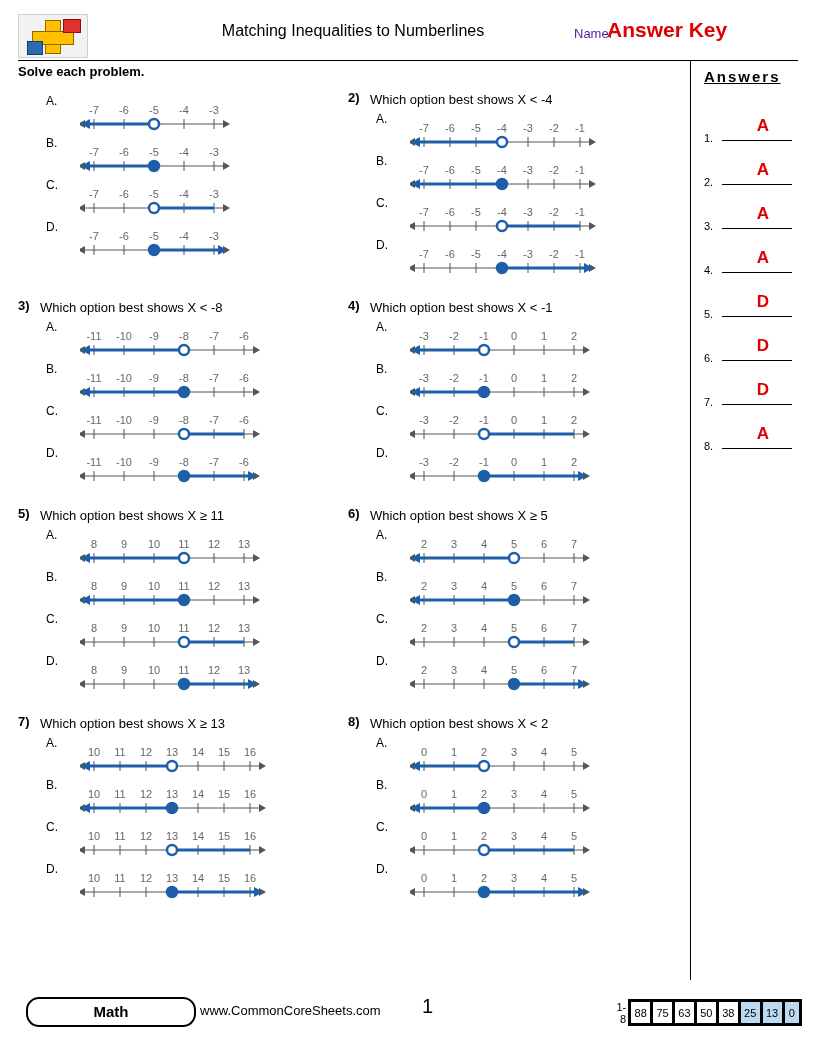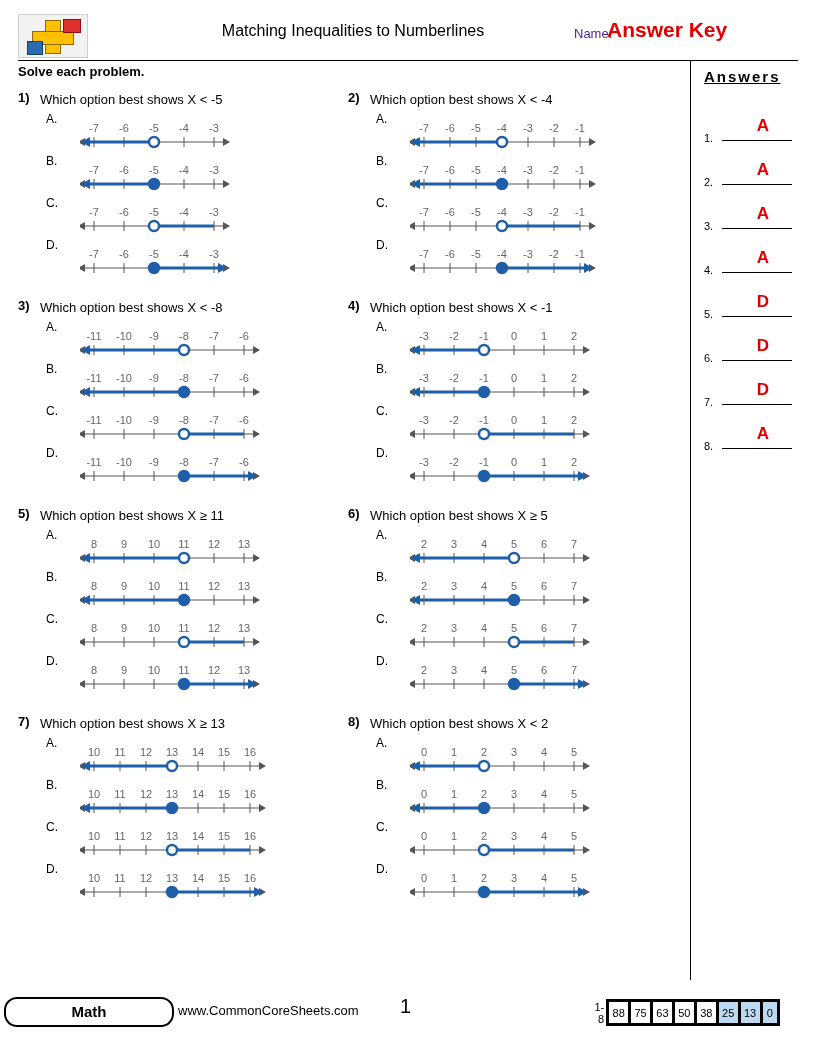--- a/index.html
+++ b/index.html
@@ -59,21 +59,21 @@
   .ptext{font-size:13px;display:inline-block;}
   .qhead{margin-bottom:2px;}
 
   .opt{display:flex;align-items:flex-start;margin-top:4px;}
   .optlabel{font-size:12px;width:34px;padding-left:28px;box-sizing:content-box;}
   .nl{position:relative;height:38px;}
 
   .nlsvg{display:block;}
 
   
-  .footer{position:absolute;left:0;top:995px;width:780px;height:40px;}
+  .footer{position:absolute;left:22px;top:995px;width:780px;height:40px;}
   .math-pill{
     position:absolute;left:4px;top:2px;width:166px;height:26px;
     border:2px solid #000;border-radius:13px;background:#fff;
     font-size:15px;font-weight:bold;text-align:center;line-height:26px;
   }
   .site{position:absolute;left:178px;top:8px;font-size:13px;}
   .pageno{position:absolute;left:400px;top:0px;font-size:20px;}
   .scale{position:absolute;left:588px;top:4px;font-size:11px;}
   .scale table{border-collapse:collapse;}
   .scale td{border:3px solid #000000;width:22px;height:16px;text-align:center;font-size:11px;padding:0 2px;}
@@ -141,21 +141,20 @@
       <div class="ans-row">
         <span class="ans-num">8.</span>
         <span class="ans-val">A</span>
         <span class="ans-line"></span>
       </div>
     </div>
 
   <div class="problems" id="problems">
       <div class="prow" style="margin-bottom: 22px;">
         <div class="pcell">
-          <div class="qhead"><span class="pnum">1)</span><span class="ptext">Which option best shows X &lt; -5</span></div>
           <div class="opt">
             <span class="optlabel">A.</span>
             <div class="nl">
               <svg width="162" height="38" class="nlsvg">
                 <line x1="4" y1="30" x2="144" y2="30" stroke="#555" stroke-width="1"></line>
                 <polygon points="-2,30 5,26 5,34" fill="#555"></polygon>
                 <polygon points="150,30 143,26 143,34" fill="#555"></polygon>
                 <line x1="14" y1="25" x2="14" y2="35" stroke="#555" stroke-width="1"></line>
                 <text x="14" y="20" text-anchor="middle" font-size="11" font-family="&quot;Liberation Sans&quot;, sans-serif" fill="#666666">-7</text>
                 <line x1="44" y1="25" x2="44" y2="35" stroke="#555" stroke-width="1"></line>

